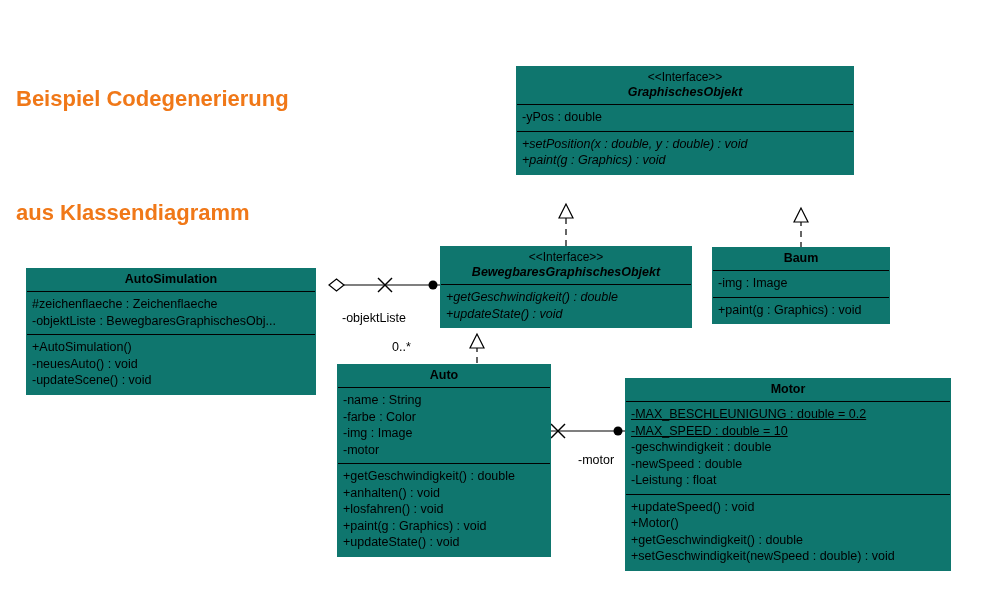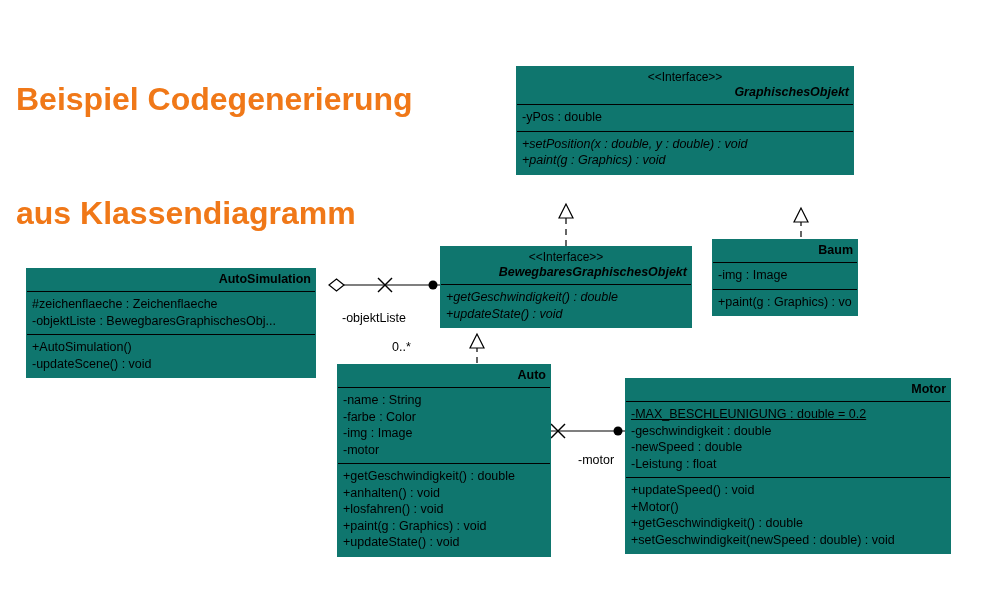--- a/index.html
+++ b/index.html
@@ -20,21 +20,21 @@
     width: 982px;
     height: 613px;
   }
   .title {
     position: absolute;
     left: 16px;
     top: 4px;
     color: #f07818;
     font-family: "Liberation Sans", sans-serif;
     font-weight: bold;
-    font-size: 32px;
+    font-size: 22px;
     line-height: 38px;
     white-space: pre;
   }
   
   .uml {
     position: absolute;
     border: 1px solid #0f766e;
     background: #0f766e;
     box-sizing: border-box;
     font-size: 12.5px;
@@ -47,21 +47,20 @@
   }
   .uml .stereo {
     display: block;
     font-size: 12px;
     font-weight: normal;
     font-style: normal;
   }
   .uml .cname {
     display: block;
     font-weight: bold;
-    text-align: right;
   }
   .uml .cname.italic {
     font-style: italic;
   }
   .uml .sect {
     border-top: 1px solid #000000;
     padding: 4px 5px 5px 5px;
   }
   .uml .row {
     line-height: 16.5px;
@@ -80,21 +79,21 @@
     right: -3px;
     bottom: -3px;
     border: 1px solid #000000;
     z-index: -1;
   }
 
   
   #box-graphischesobjekt { left: 516px; top: 66px; width: 338px; }
   #box-autosimulation    { left: 26px;  top: 228px; width: 290px; margin-top: 40px; }
   #box-bewegbares        { left: 440px; top: 246px; width: 252px; }
-  #box-baum              { left: 712px; top: 239px; width: 146px; }
+  #box-baum              { left: 712px; top: 247px; width: 178px; }
   #box-auto              { left: 337px; top: 364px; width: 214px; }
   #box-motor             { left: 625px; top: 378px; width: 326px; }
 
   .edge-label {
     position: absolute;
     font-size: 12.5px;
     color: #000000;
     white-space: nowrap;
     margin-top: 48px;
   }
@@ -157,20 +156,21 @@
 <div class="uml shadow-box" id="box-autosimulation">
   <div class="hdr">
     <span class="cname">AutoSimulation</span>
   </div>
   <div class="sect">
     <div class="row">#zeichenflaeche : Zeichenflaeche</div>
     <div class="row">-objektListe : BewegbaresGraphischesObj...</div>
   </div>
   <div class="sect">
     <div class="row">+AutoSimulation()</div>
+    <div class="row">-neuesAuto() : void</div>
     <div class="row">-updateScene() : void</div>
   </div>
 </div>
 
 <div class="uml" id="box-bewegbares">
   <div class="hdr">
     <span class="stereo">&lt;&lt;Interface&gt;&gt;</span>
     <span class="cname italic">BewegbaresGraphischesObjekt</span>
   </div>
   <div class="sect">
@@ -209,20 +209,21 @@
     <div class="row">+updateState() : void</div>
   </div>
 </div>
 
 <div class="uml" id="box-motor">
   <div class="hdr">
     <span class="cname">Motor</span>
   </div>
   <div class="sect">
     <div class="row under">-MAX_BESCHLEUNIGUNG : double = 0.2</div>
+    <div class="row under">-MAX_SPEED : double = 10</div>
     <div class="row">-geschwindigkeit : double</div>
     <div class="row">-newSpeed : double</div>
     <div class="row">-Leistung : float</div>
   </div>
   <div class="sect">
     <div class="row">+updateSpeed() : void</div>
     <div class="row">+Motor()</div>
     <div class="row">+getGeschwindigkeit() : double</div>
     <div class="row">+setGeschwindigkeit(newSpeed : double) : void</div>
   </div>

